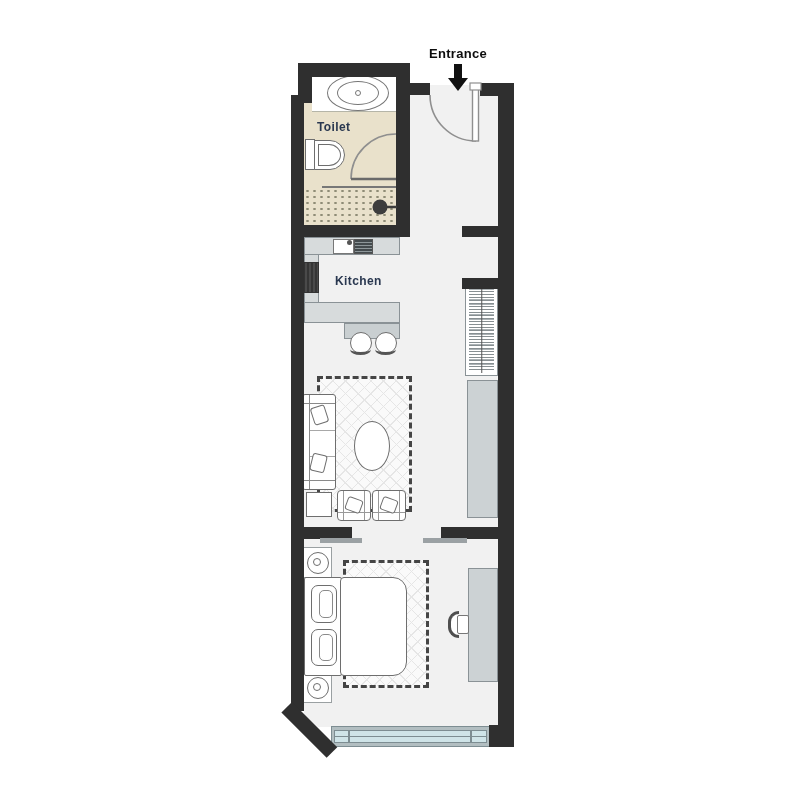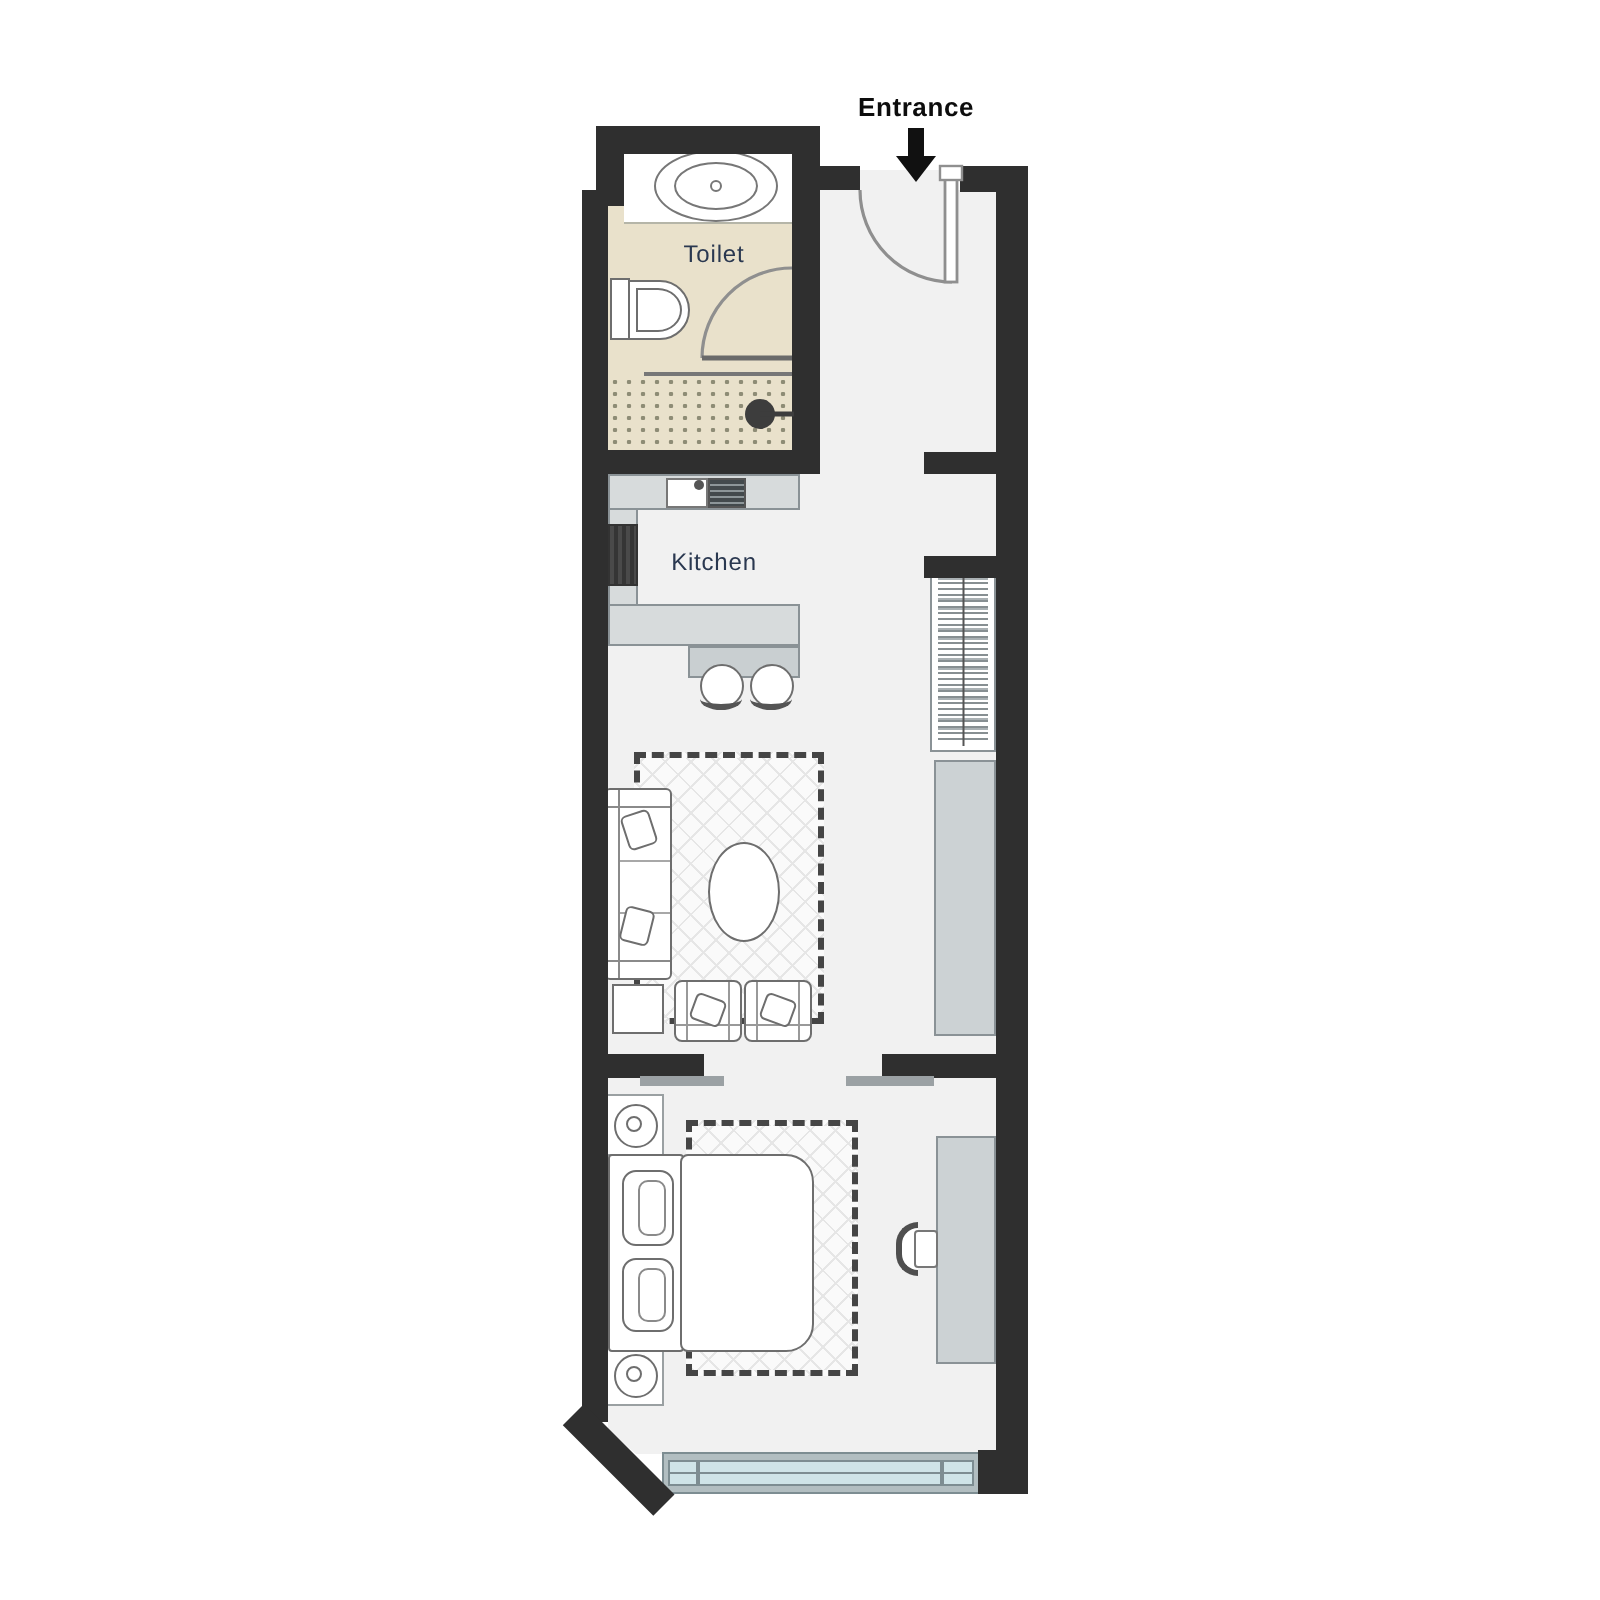--- a/index.html
+++ b/index.html
@@ -9,22 +9,22 @@
   .wall{position:absolute;background:var(--wall,#2f2f2f);}
   .floor{position:absolute;background:var(--floor,#f1f1f1);}
   .tfloor{position:absolute;background:var(--toilet-floor,#e9e1cb);}
   .counter{position:absolute;background:var(--counter,#d7dbdc);border:1px solid #8a9296;box-sizing:border-box;}
   .cabinet{position:absolute;background:var(--cabinet,#ccd2d4);border:1px solid #8a9296;box-sizing:border-box;}
   .fixture{position:absolute;background:#fff;border:1.5px solid var(--outline,#6e6e6e);box-sizing:border-box;}
   .thinfix{position:absolute;background:#fff;border:1.2px solid #8a8a8a;box-sizing:border-box;}
   .rug{position:absolute;box-sizing:border-box;border:3px dashed #454545;background-color:#fafafa;
        background-image:repeating-linear-gradient(45deg,#e6e6e6 0,#e6e6e6 1px,transparent 1px,transparent 9px),
                         repeating-linear-gradient(-45deg,#e6e6e6 0,#e6e6e6 1px,transparent 1px,transparent 9px);}
-  .room-label{position:absolute;font-weight:normal;font-size:12px;letter-spacing:.4px;
-              color:var(--room-label,#2a3850);text-align:center;}
+  .room-label{position:absolute;font-weight:bold;font-size:12px;letter-spacing:.4px;
+              color:var(--room-label,#2a3850);}
   .entrance-label{position:absolute;font-weight:bold;font-size:13px;letter-spacing:.3px;
               color:var(--entrance-label,#0d0d0d);text-align:center;}
   .dots{background-image:radial-gradient(#8e8c76 1.1px,transparent 1.3px);background-size:7px 6px;}
   .stool{position:absolute;width:22px;height:22px;border:1.5px solid #6e6e6e;border-radius:50%;
          background:#fff;box-sizing:border-box;}
   .stool-back{position:absolute;left:-1px;bottom:-2px;width:21px;height:11px;border:0;
          border-bottom:3.5px solid #555;border-radius:50%;box-sizing:border-box;}
   .lamp{position:absolute;left:3px;top:4px;width:22px;height:22px;border:1.8px solid #6e6e6e;
         border-radius:50%;background:#fff;box-sizing:border-box;}
   .lamp-dot{position:absolute;left:5px;top:5px;width:8px;height:8px;border:1.5px solid #6e6e6e;
@@ -63,21 +63,21 @@
   <div class="counter" style="left:304px;top:254px;width:15px;height:49px;"></div>
   <div class="abs" style="left:304px;top:262px;width:15px;height:31px;background:repeating-linear-gradient(90deg,#4a4a4a 0 2px,#353535 2px 4px);border:1px solid #333;box-sizing:border-box;"></div>
   <div class="counter" style="left:304px;top:302px;width:96px;height:21px;"></div>
   <div class="counter" style="left:344px;top:323px;width:56px;height:16px;background:#c9cfd1;"></div>
   <div class="stool" style="left:350px;top:332px;">
     <div class="stool-back"></div>
   </div>
   <div class="stool" style="left:375px;top:332px;">
     <div class="stool-back"></div>
   </div>
-  <div class="room-label" style="left:317px;top:274px;width:80px;">Kitchen</div>
+  <div class="room-label" style="left:335px;top:274px;width:80px;">Kitchen</div>
 
   <div class="thinfix" style="left:465px;top:283px;width:33px;height:93px;border-color:#8a9296;">
     <div class="wardrobe-clothes"></div>
     <div class="wardrobe-rail"></div>
   </div>
 
   <div class="rug" style="left:317px;top:376px;width:95px;height:136px;"></div>
 
   <div class="fixture" style="left:302px;top:394px;width:34px;height:96px;border-radius:3px;">
     <div class="abs" style="left:0;top:0;width:7px;height:100%;border-right:1.2px solid #8a8a8a;box-sizing:border-box;"></div>

